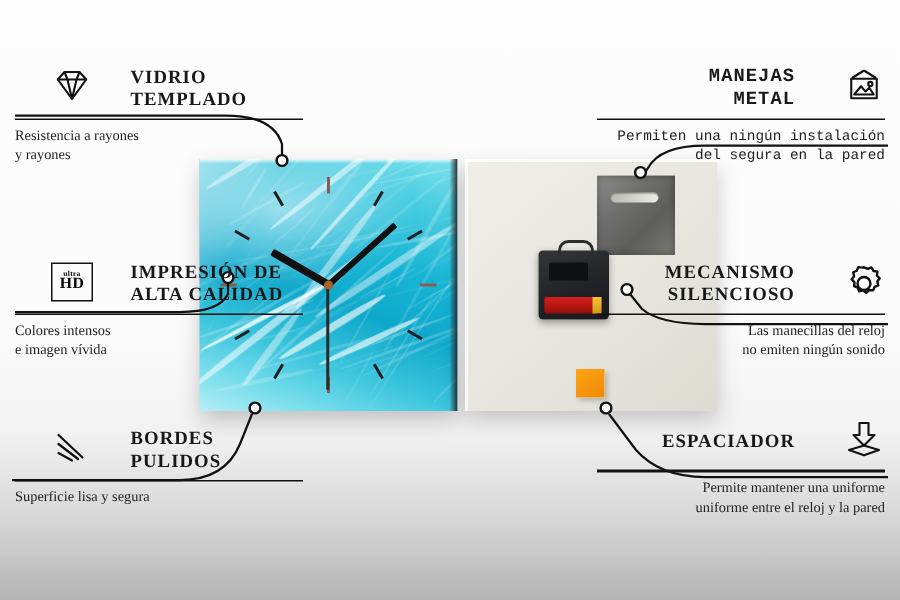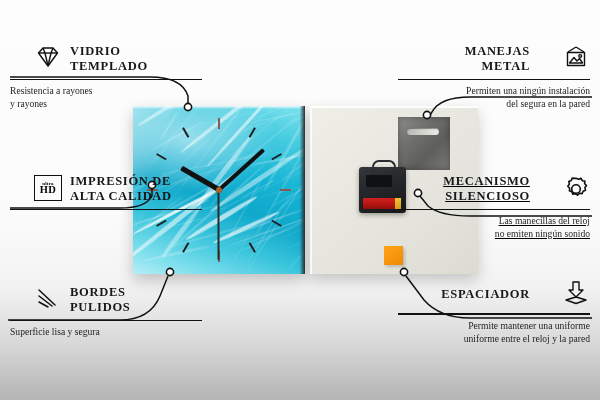--- a/index.html
+++ b/index.html
@@ -64,21 +64,21 @@
     background:linear-gradient(to bottom,#f2c43a,#d19d16);}
   .spacer{position:absolute;left:74px;top:140px;width:19px;height:19px;
     background:linear-gradient(145deg,#ffa317,#ef8a06);box-shadow:2px 2px 3px rgba(0,0,0,.18);}
 
   
   .feature{position:absolute;width:192px;}
   .feature .head{display:flex;align-items:center;gap:8px;}
   .feature.right .head{flex-direction:row-reverse;}
   .ftitle{font-size:12.5px;font-weight:bold;letter-spacing:.7px;color:#16181a;line-height:1.18;
           text-transform:uppercase;}
-  .feature.left .ftitle{text-align:left;}
+  .feature.left .ftitle{text-align:left;margin-left:17px;}
   .feature.right .ftitle{text-align:right;}
   .rule{height:1.6px;background:#111;margin:5px 0 5px 0;}
   .fdesc{font-size:9.6px;color:#1c1e20;line-height:1.35;}
   .feature.right .fdesc{text-align:right;}
   .icon{width:28px;height:28px;flex:0 0 28px;display:flex;align-items:flex-start;justify-content:center;margin-left:24px;}
   .icon svg{display:block;}
   .hdicon{width:30px;height:24px;border:1.6px solid #111;display:flex;flex-direction:column;
           align-items:center;justify-content:center;line-height:1;}
   .hdicon .u{font-size:5px;font-weight:bold;letter-spacing:.2px;}
   .hdicon .h{font-size:10.5px;font-weight:bold;letter-spacing:.3px;margin-top:-1px;}
@@ -261,20 +261,24 @@
           <span class="u">ultra</span>
           <span class="h">HD</span>
         </span>
       </span>
       <span class="ftitle">
         <span>IMPRESIÓN DE</span><br>
         <span>ALTA CALIDAD</span>
       </span>
     </div>
     <div class="rule"></div>
+    <div class="fdesc">
+      <span>Colores intensos</span><br>
+      <span>e imagen vívida</span>
+    </div>
   </div>
 
   <div class="feature left" style="left:10px;top:285px;">
     <div class="head">
       <span class="icon">
         <svg width="28" height="24" viewBox="0 0 28 24">
           <g fill="none" stroke="#111" stroke-width="1.5" stroke-linecap="round">
             <path d="M5,4 L21,19"></path>
               <path d="M5,10 L18,20"></path>
               <path d="M5,16 L14,21"></path>
@@ -285,21 +289,21 @@
         <span>BORDES</span><br>
         <span>PULIDOS</span>
       </span>
     </div>
     <div class="rule"></div>
     <div class="fdesc">
       <span>Superficie lisa y segura</span>
     </div>
   </div>
 
-  <div class="feature right" style="left:398px;top:44px;">
+  <div class="feature right" style="left:398px;top:44px;font-family:Liberation Mono, monospace;">
     <div class="head">
       <span class="icon">
         <svg width="28" height="24" viewBox="0 0 28 24">
           <g fill="none" stroke="#111" stroke-width="1.4" stroke-linejoin="round">
             <rect x="5.5" y="7.5" width="17" height="13"></rect>
             <path d="M14,2 L6,7"></path>
               <path d="M14,2 L22,7"></path>
             <path d="M7.5,18 L12,12.5 L15,16 L17.5,13.5 L20.5,18 Z"></path>
             <circle cx="18.2" cy="11" r="1.4"></circle>
           </g>
@@ -310,21 +314,21 @@
         <span>METAL</span>
       </span>
     </div>
     <div class="rule"></div>
     <div class="fdesc">
       <span>Permiten una ningún instalación</span><br>
       <span>del segura en la pared</span>
     </div>
   </div>
 
-  <div class="feature right" style="left:398px;top:174px;text-decoration:underline;">
+  <div class="feature right" style="left:398px;top:174px;">
     <div class="head">
       <span class="icon">
         <svg width="28" height="28" viewBox="0 0 28 28">
           <g fill="none" stroke="#111" stroke-width="1.6" stroke-linejoin="round">
             <path d="M14,3.2 l2.6,1.1 2.4,-1.0 1.3,2.4 2.6,0.4 -0.3,2.6 1.9,1.8 -1.6,2.1 0.6,2.6 -2.4,1.0 -1.0,2.4 -2.6,-0.3
                      -2.0,1.9 -2.1,-1.6 -2.6,0.6 -1.0,-2.4 -2.4,-1.0 0.3,-2.6 -1.9,-2.0 1.6,-2.1 -0.6,-2.6 2.4,-1.0 1.0,-2.4 2.6,0.3 Z"></path>
             <circle cx="14" cy="14" r="4.3"></circle>
           </g>
         </svg>
       </span>

